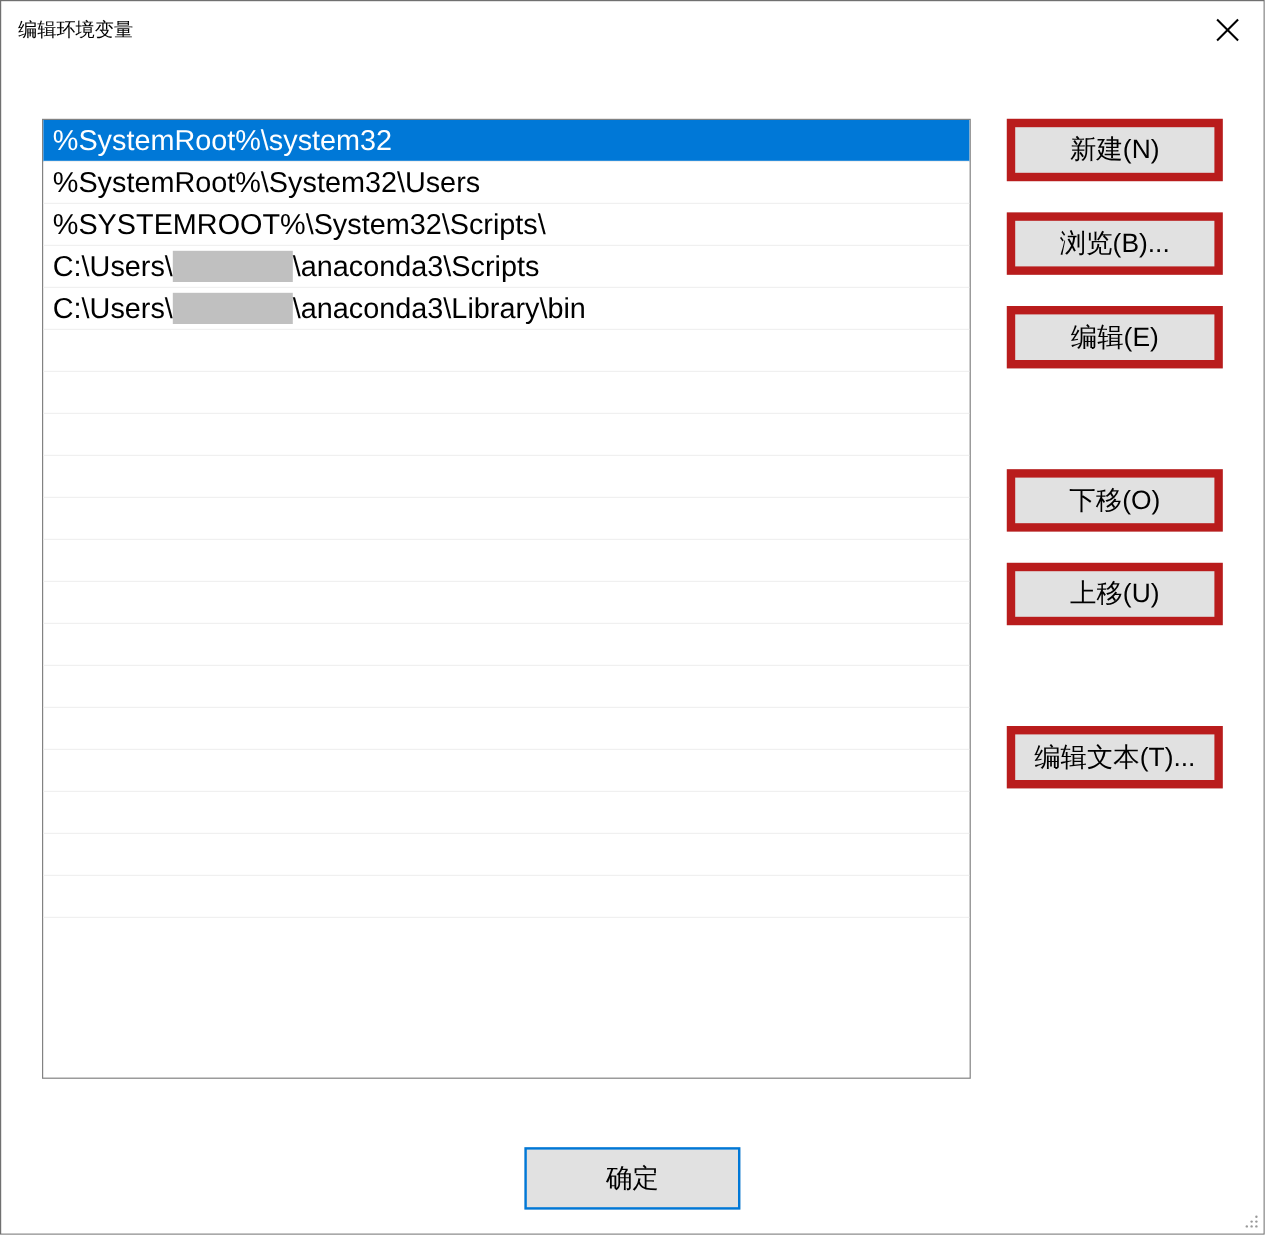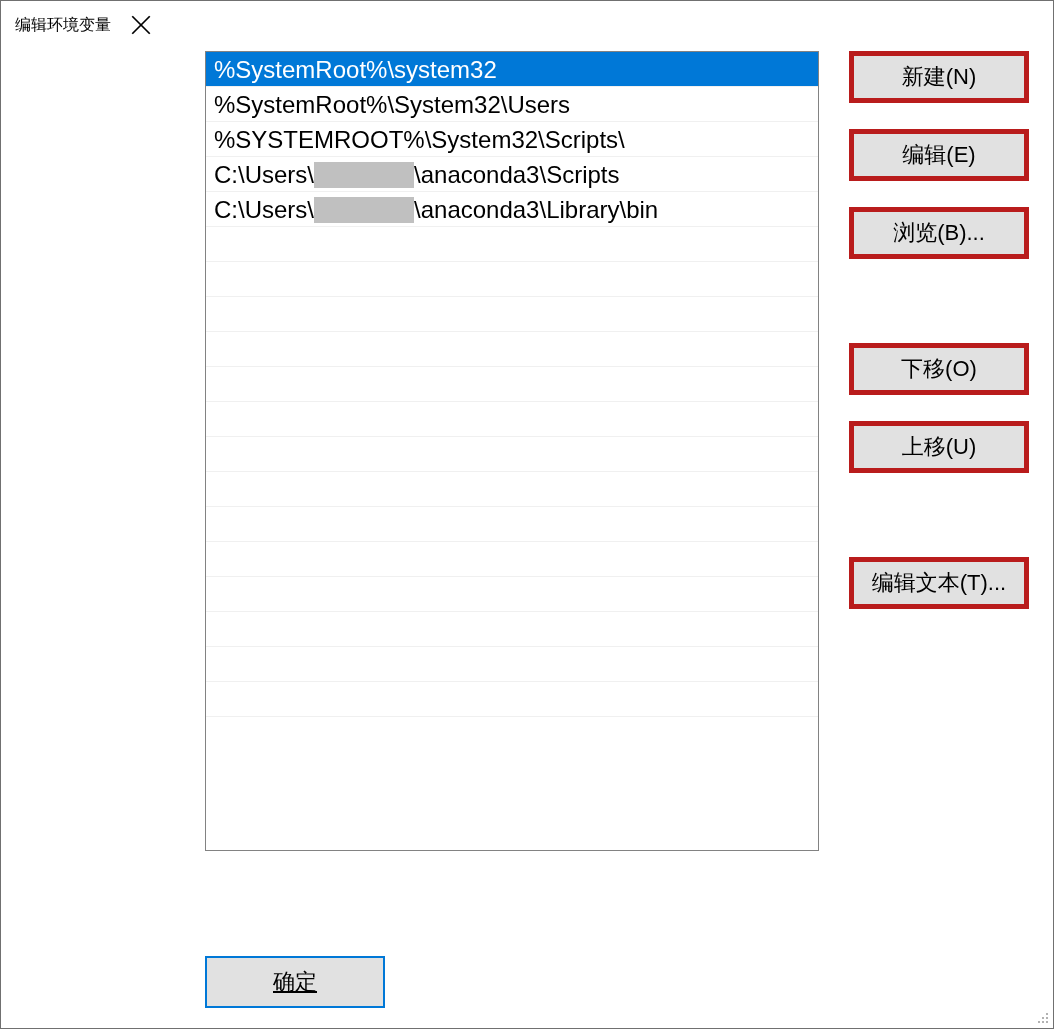--- a/index.html
+++ b/index.html
@@ -9,21 +9,21 @@
     background: #fff;
     color: #000;
   }
   .window {
     width: 1054px;
     height: 1029px;
     border: 1px solid #707070;
     position: relative;
     background: #fff;
     display: flex;
-    flex-direction: row;
+    flex-direction: column;
   }
   .titlebar {
     height: 48px;
     display: flex;
     align-items: center;
     justify-content: space-between;
     padding-left: 14px;
     border-bottom: 0;
   }
   .close-btn {
@@ -32,21 +32,21 @@
     display: flex;
     align-items: center;
     justify-content: center;
     cursor: pointer;
   }
   .close-btn svg { width: 20px; height: 20px; }
   .content {
     flex: 1;
     display: flex;
     flex-direction: column;
-    padding: 50px 24px 20px 34px;
+    padding: 50px 34px 20px 34px;
   }
   .main-row {
     flex: 1;
     display: flex;
     gap: 30px;
   }
   .listbox {
     flex: 1;
     border: 1px solid #828282;
     background: #fff;
@@ -81,37 +81,36 @@
     vertical-align: middle;
     margin-top: -4px;
   }
   .button-col {
     width: 180px;
     display: flex;
     flex-direction: column;
   }
   .btn {
     height: 52px;
-    border: 5px solid #b91c1c;
+    border: 7px solid #b91c1c;
     background: #e1e1e1;
     font-size: 22px;
     font-family: inherit;
     cursor: pointer;
     margin-bottom: 26px;
     display: flex;
     align-items: center;
     justify-content: center;
   }
   .gap-large { height: 58px; }
   .footer {
     display: flex;
-    justify-content: space-between;
+    justify-content: center;
     gap: 16px;
     padding-top: 40px;
-    text-decoration: underline;
   }
   .footer .btn {
     width: 180px;
     margin-bottom: 0;
   }
   .btn.primary {
     border: 2px solid #0078d7;
     background: #e1e1e1;
   }
   .resize-grip {
@@ -159,22 +158,22 @@
             <div class="list-item empty">&nbsp;</div>
             <div class="list-item empty">&nbsp;</div>
             <div class="list-item empty">&nbsp;</div>
             <div class="list-item empty">&nbsp;</div>
             <div class="list-item empty">&nbsp;</div>
           </div>
       </div>
 
       <div class="button-col">
         <button class="btn">新建(N)</button>
+        <button class="btn">浏览(B)...</button>
         <button class="btn">编辑(E)</button>
-        <button class="btn">浏览(B)...</button>
         <div class="gap-large"></div>
         <button class="btn">下移(O)</button>
         <button class="btn">上移(U)</button>
         <div class="gap-large"></div>
         <button class="btn">编辑文本(T)...</button>
       </div>
 
     </div>
 
     <div class="footer">

